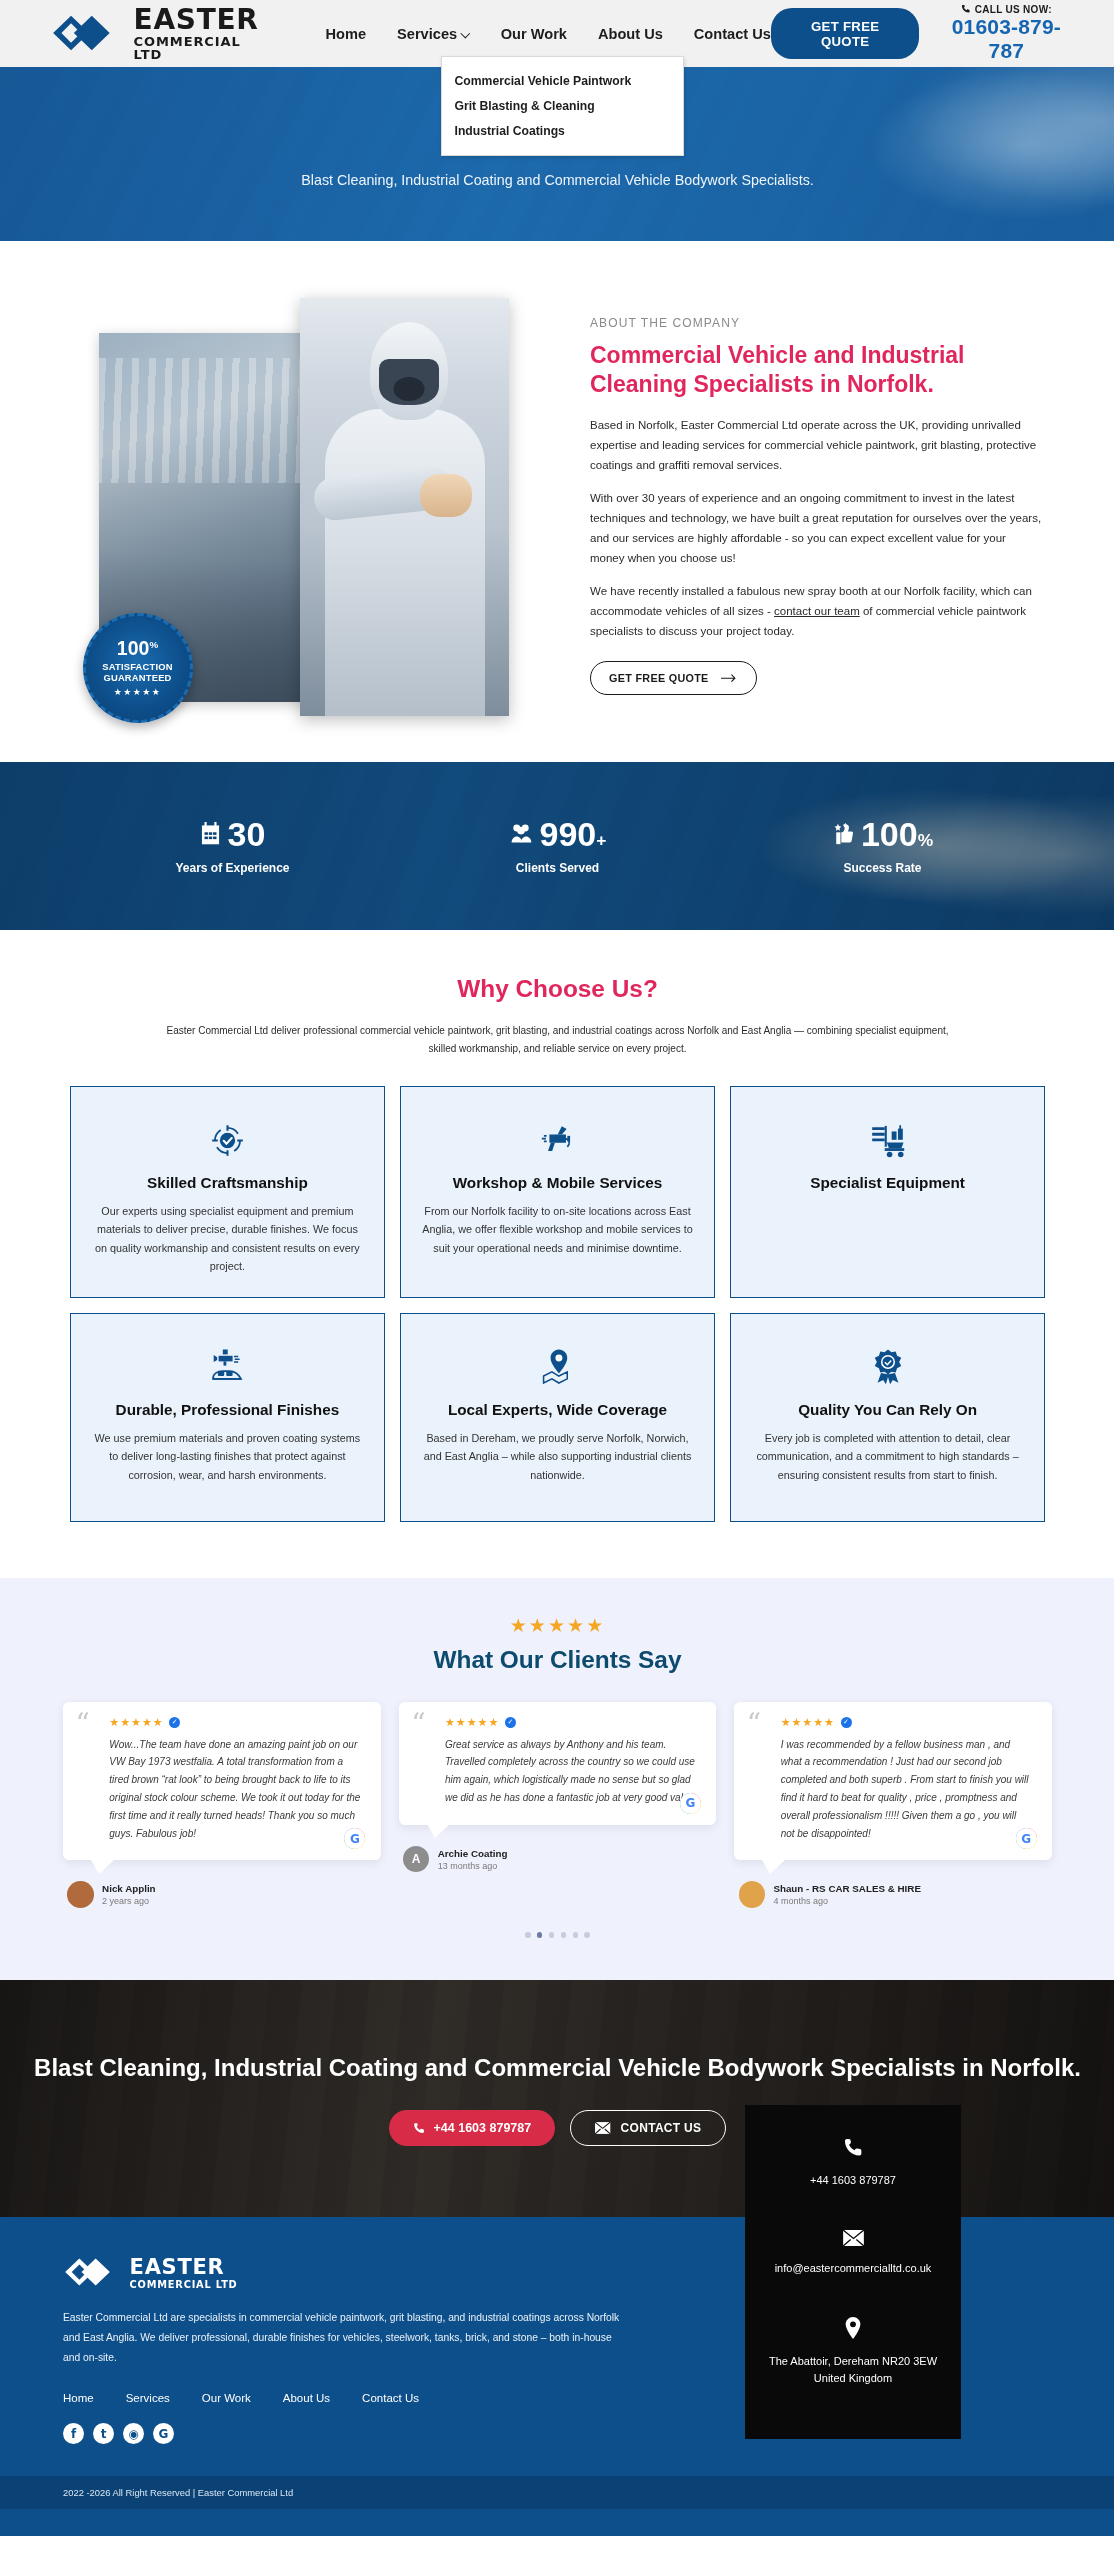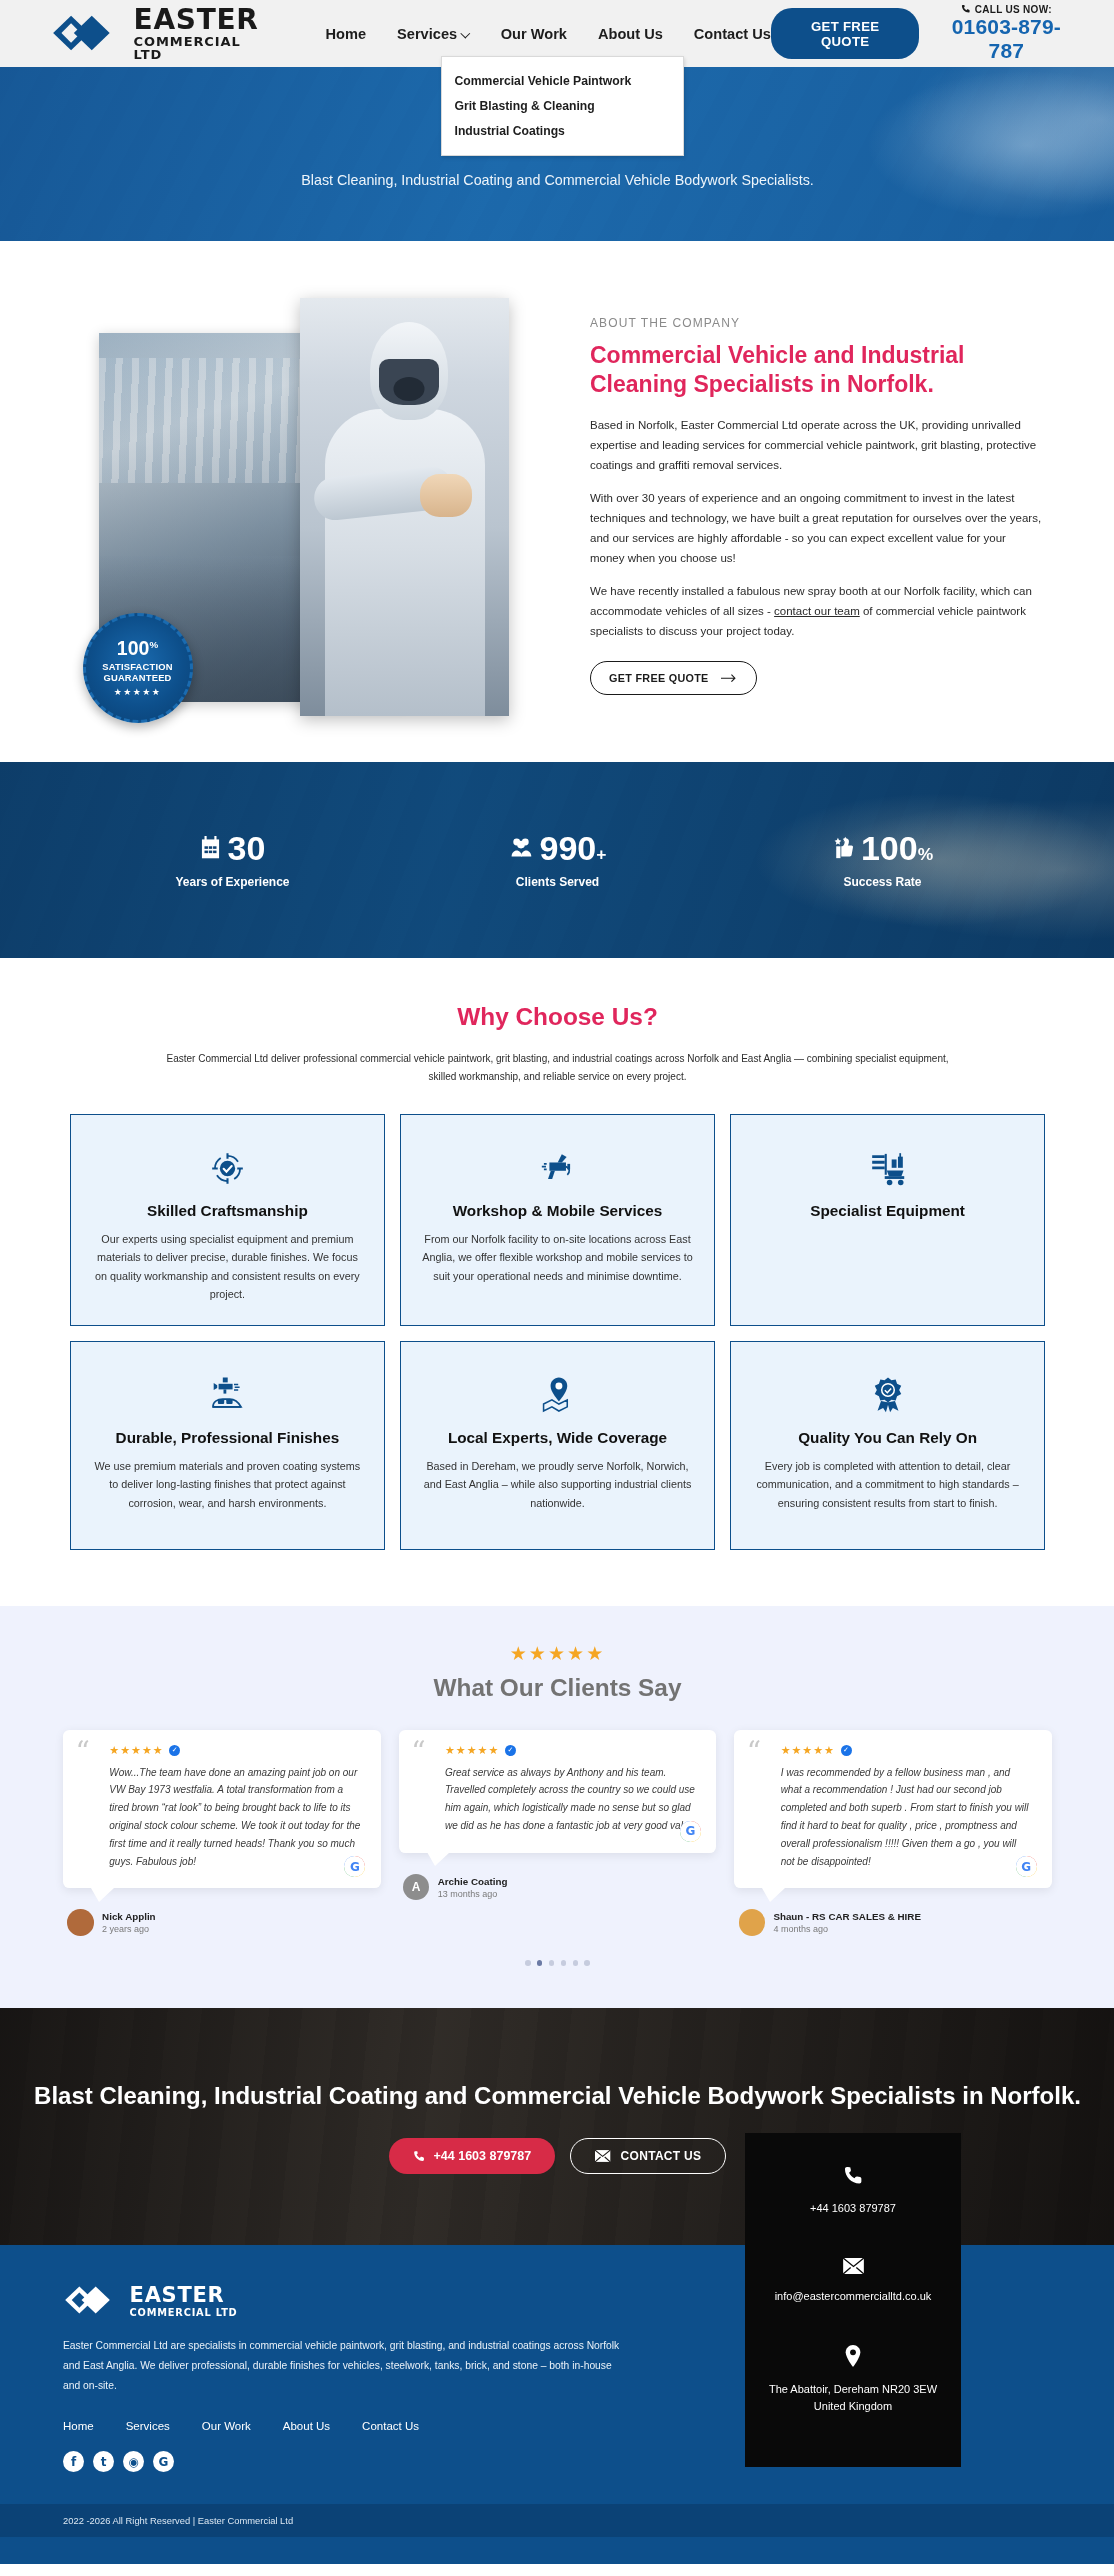--- a/index.html
+++ b/index.html
@@ -152,21 +152,21 @@
   .about-text a.inline { color:#2b2b2b; text-decoration:underline; }
   .btn-outline {
     margin-top:5.6px; display:inline-flex; align-items:center; gap:12.5px;
     border:1.1px solid #1a1a1a; background:#fff; border-radius:21px;
     padding:9.8px 18px; font-size:10.8px; font-weight:800; letter-spacing:0.3px;
     color:#1a1a1a; cursor:pointer; font-family:"Liberation Sans", sans-serif;
   }
 
   
   .stats {
-    height: 196px; position: relative; overflow: hidden;
+    height: 168px; position: relative; overflow: hidden;
     display:flex; align-items:center;
     background:
       linear-gradient(100deg, rgba(13,60,104,.95) 0%, rgba(16,72,122,.9) 40%, rgba(12,55,96,.93) 100%),
       repeating-linear-gradient(112deg, #12517f 0 24px, #19618f 24px 49px),
       #0e4273;
   }
   .stats::after{
     content:""; position:absolute; right:0; top:0; width:446px; height:100%;
     background:
       radial-gradient(ellipse at 60% 50%, rgba(215,205,180,.30) 0%, rgba(215,205,180,0) 48%),
@@ -191,21 +191,21 @@
     background:#eaf3fc; border:1.1px solid #0d4f8b; padding:32px 21px 21px;
     text-align:center; min-height:209px;
   }
   .card-icon { height:42px; display:flex; align-items:center; justify-content:center; margin-bottom:12.5px; }
   .card h3 { font-size:15.3px; font-weight:800; color:#111; margin-bottom:9.8px; }
   .card p { font-size:10.8px; line-height:1.72; color:#333; }
 
   
   .testi { background:#eff2fd; padding:36px 0 42px; position:relative; }
   .testi-stars { text-align:center; font-size:19px; color:#f5a623; letter-spacing:2.1px; }
-  .testi h2 { text-align:center; font-size:24.4px; color:#737373; font-weight:800; margin-top:8.4px; }
+  .testi h2 { text-align:center; font-size:24.4px; color:#0c4a6e; font-weight:800; margin-top:8.4px; }
   .testi-row { width:989px; margin:28px auto 0; display:grid; grid-template-columns:repeat(3,1fr); gap:18px; align-items:start; }
   .tcard-wrap { position:relative; }
   .bubble {
     background:#fff; border-radius:6.3px; padding:14px 15.3px 18px; box-shadow:0 2.8px 9.8px rgba(0,0,0,.08);
     position:relative;
   }
   .bubble::after{
     content:""; position:absolute; left:28px; bottom:-13.2px; width:0; height:0;
     border-left:8.4px solid transparent; border-right:15.3px solid transparent; border-top:14px solid #fff;
   }

